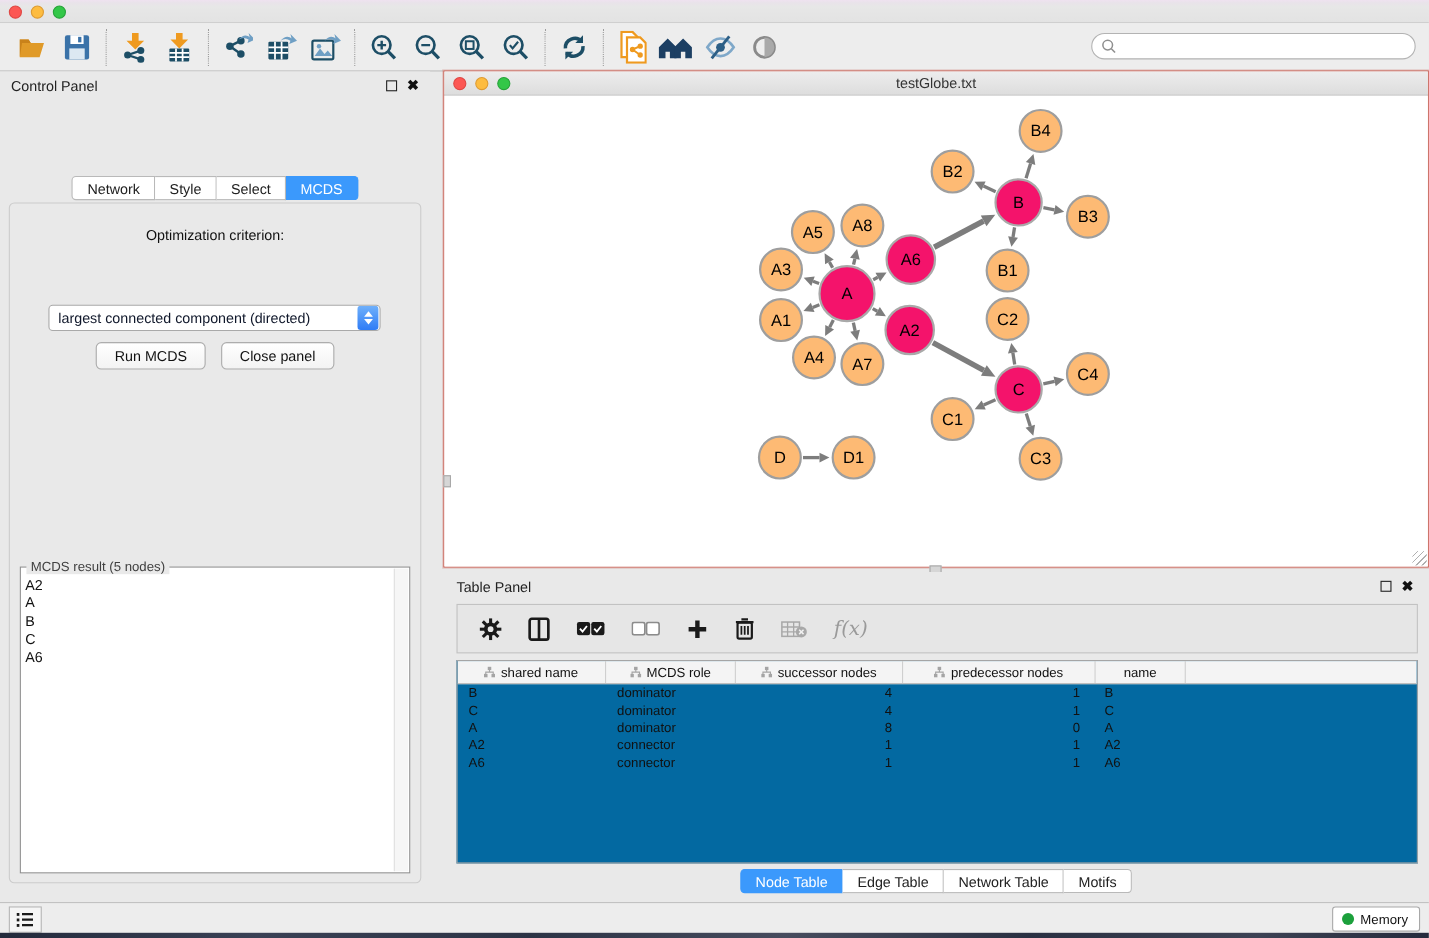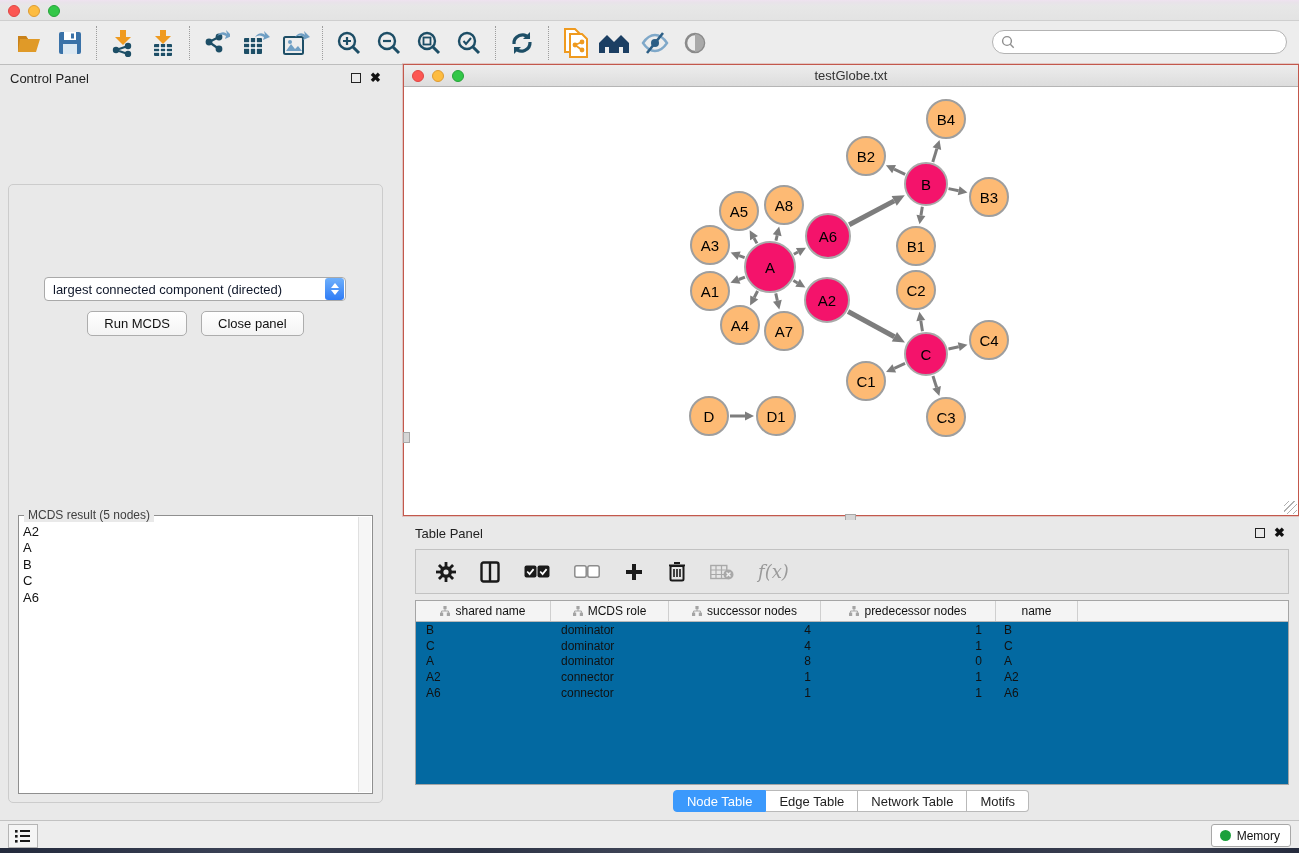--- a/index.html
+++ b/index.html
@@ -251,21 +251,28 @@
 </div>
 
 <div class="control-panel">
   <div class="panel-header">
     <span class="ptitle">Control Panel</span>
     <span class="wctl">
       <span class="float-box"></span>
       <span class="close-x">✖</span>
     </span>
   </div>
+  <div class="cp-tabs">
+      <div class="tab">Network</div>
+      <div class="tab">Style</div>
+      <div class="tab">Select</div>
+      <div class="tab active">MCDS</div>
+    </div>
   <div class="cp-content">
+    <div class="opt-label">Optimization criterion:</div>
     <div class="select">
       <span class="sel-text">largest connected component (directed)</span>
       <span class="stepper">
           <span class="up"></span>
           <span class="down"></span>
         </span>
     </div>
     <div class="cp-buttons">
       <button class="btn">Run MCDS</button>
       <button class="btn">Close panel</button>

